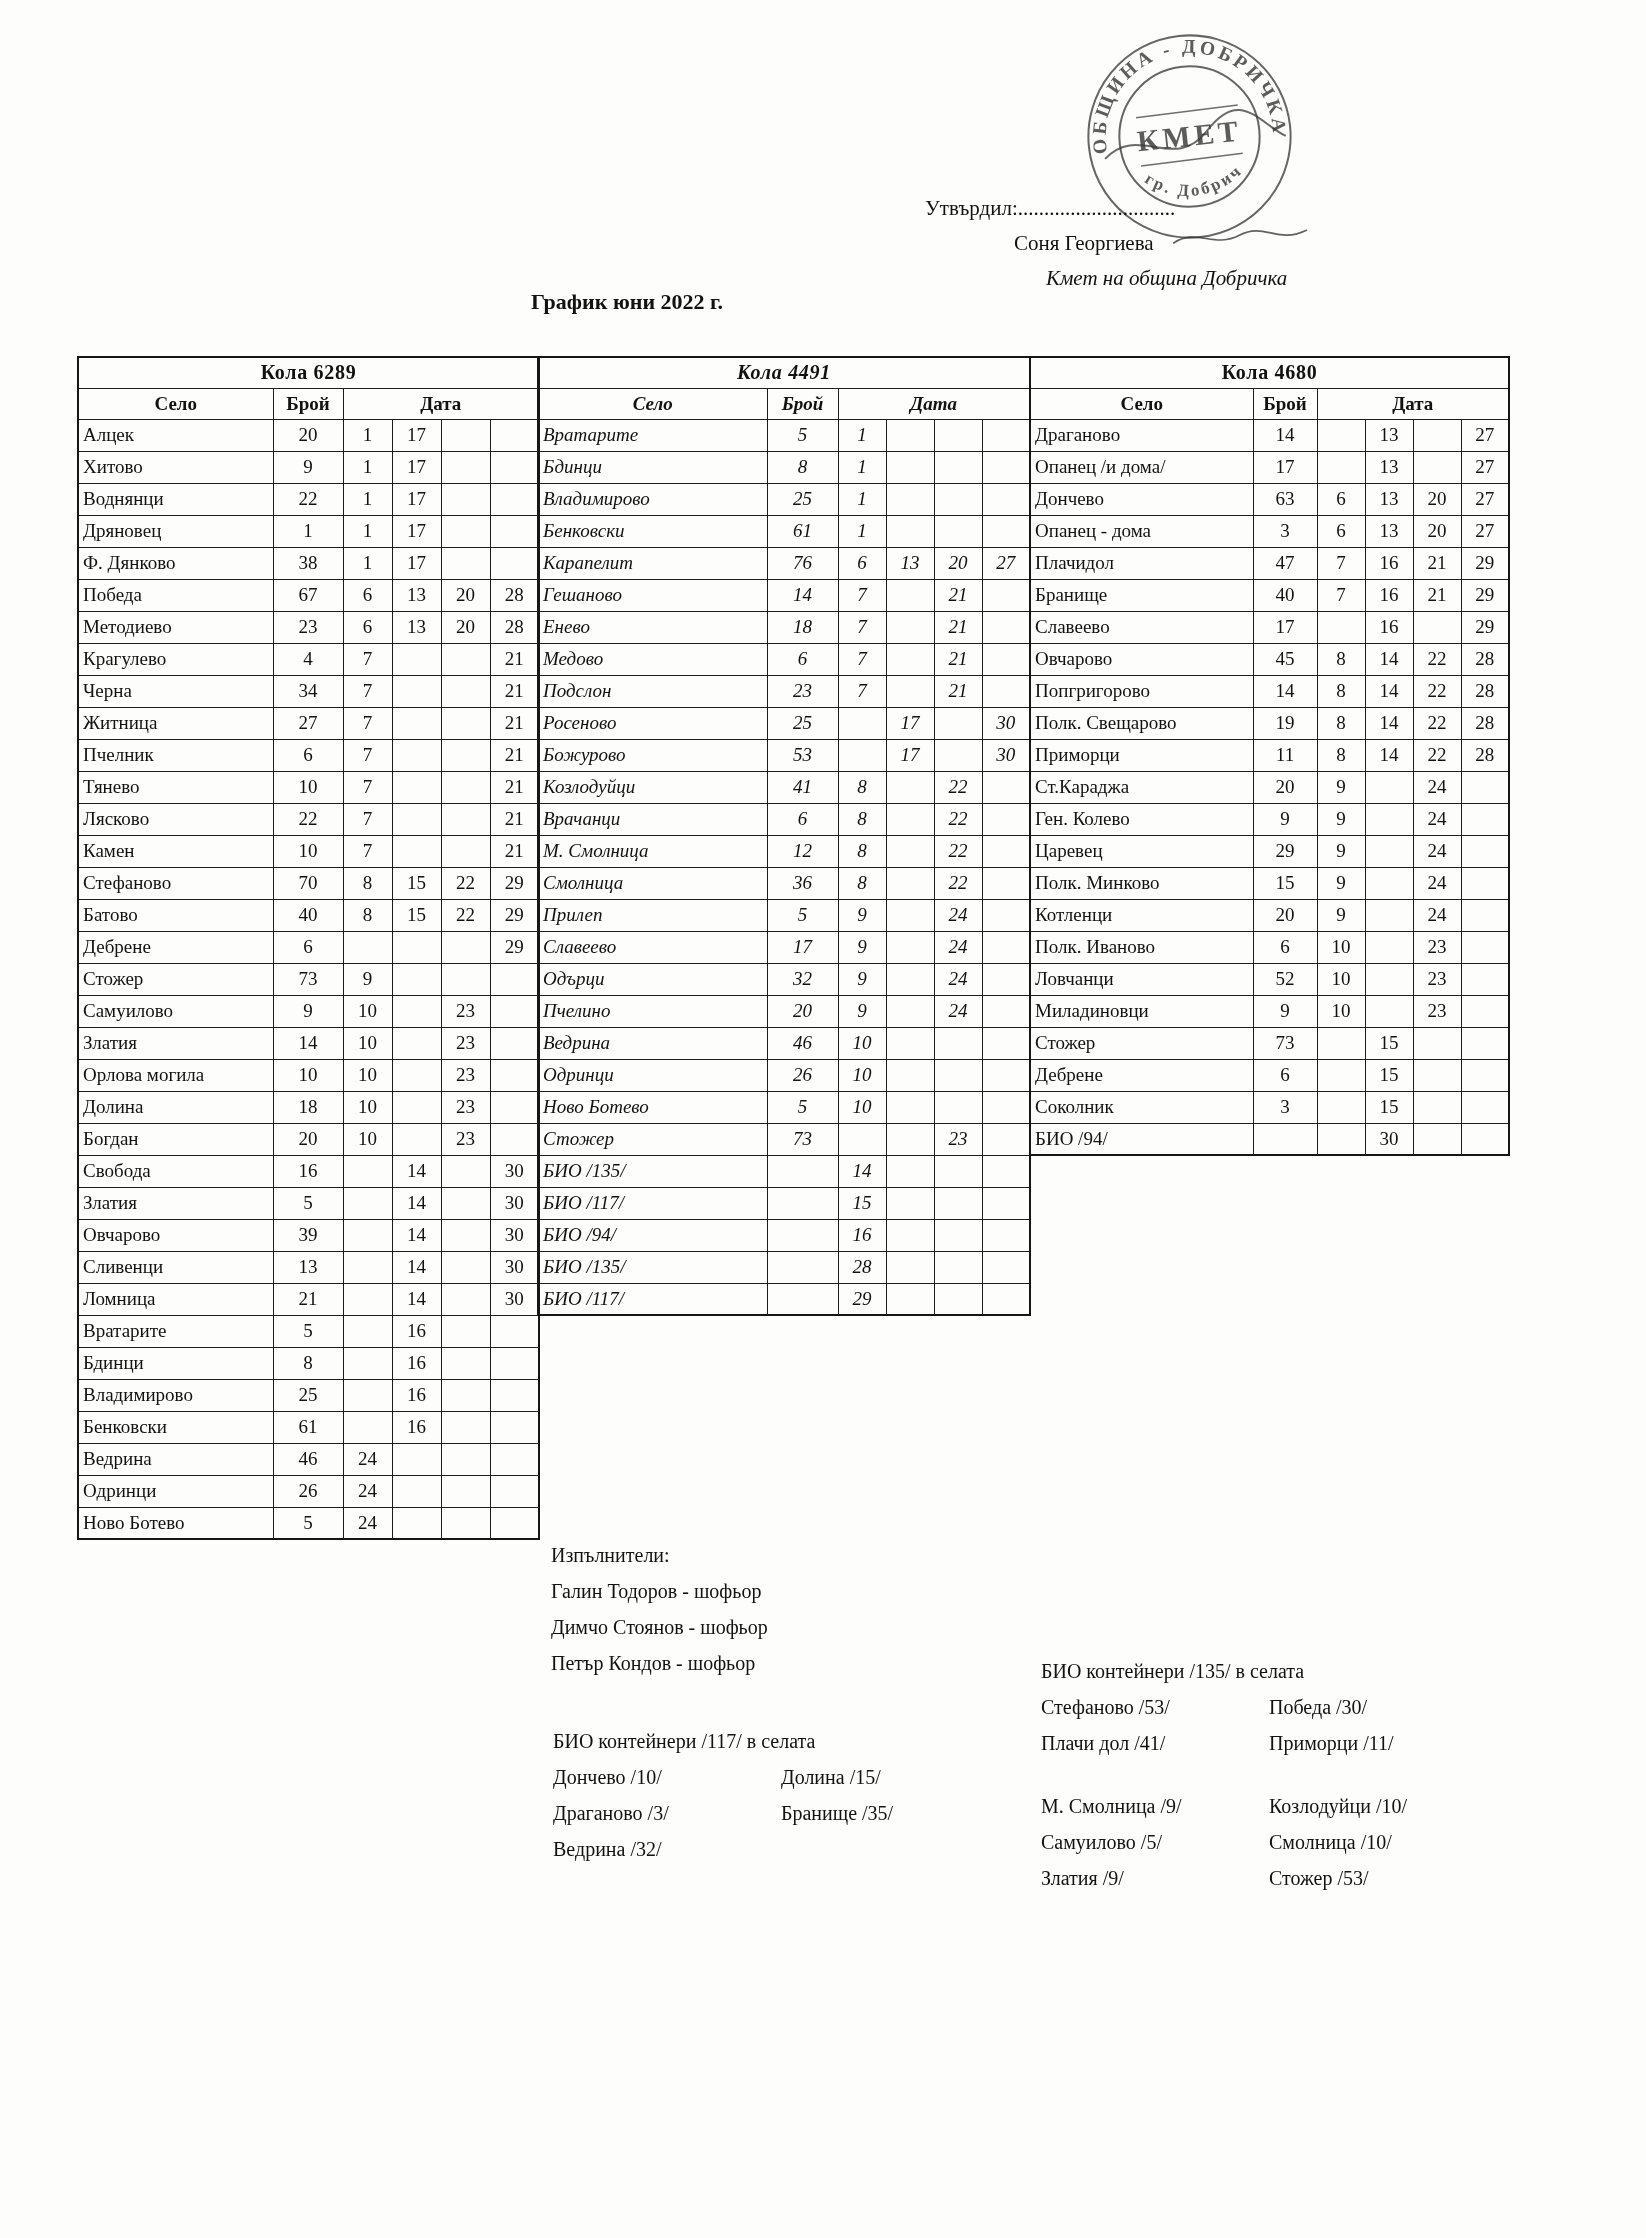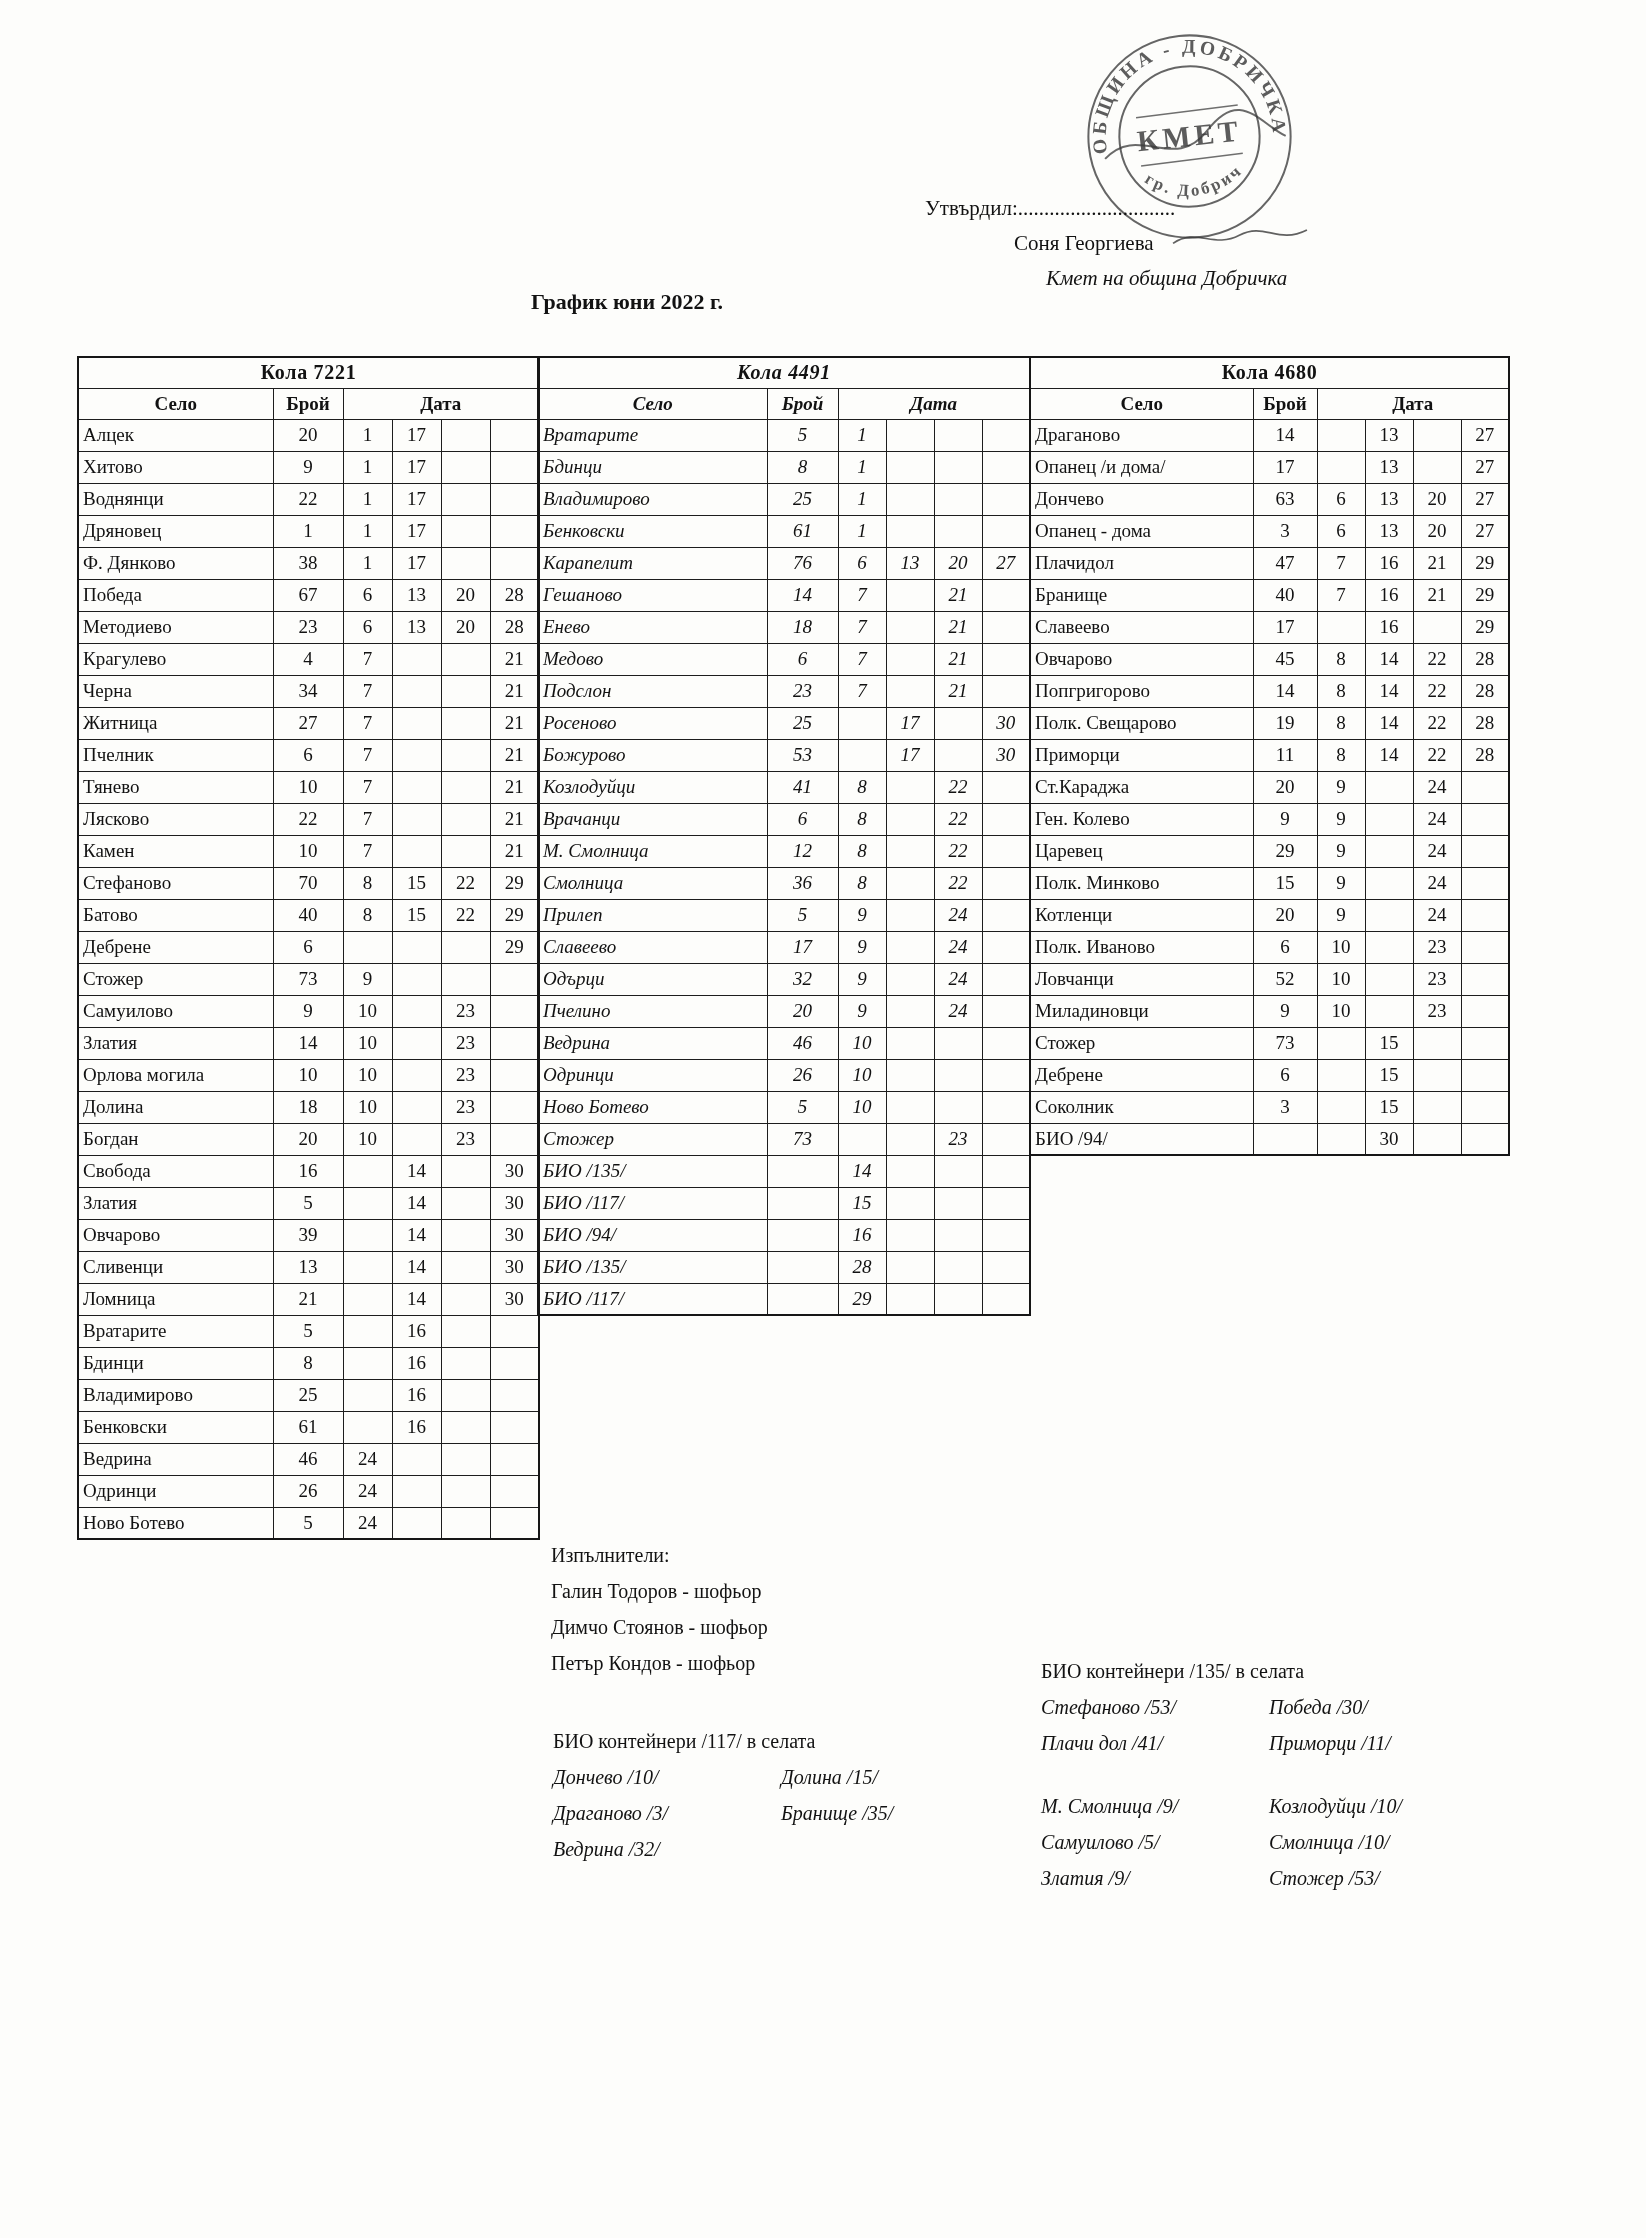--- a/index.html
+++ b/index.html
@@ -49,21 +49,21 @@
   td.village { text-align:left; }
   #table-1 { left:77px;  top:356px; width:460px; }
   #table-2 { left:537px;  top:356px; width:492px;font-style:italic; }
   #table-3 { left:1029px; top:356px; width:479px; }
 
   
   .footer-block { position:absolute; font-size:20px; line-height:36px; }
   .footer-block .block-title { font-weight:normal; }
   #executors { left:551px; top:1537px; }
   .bio-row { display:flex; }
-  .bio-cell { width:228px;font-style:italic; }
+  .bio-cell { width:228px; }
   #bio-0 { left:1041px; top:1653px; }
   #bio-1 { left:553px;  top:1723px; }
   #bio-2 { left:1041px; top:1788px; }
 </style>
 </head>
 <body>
 
 <div class="page">
 
   <div class="stamp">
@@ -106,21 +106,21 @@
     <colgroup>
       <col style="width:195px">
         <col style="width:70px">
       <col style="width:49px">
         <col style="width:49px">
         <col style="width:49px">
         <col style="width:49px">
     </colgroup>
     <thead>
       <tr class="title-row">
-        <th colspan="6">Кола 7221</th>
+        <th colspan="6">Кола 6289</th>
       </tr>
       <tr>
         <th>Село</th>
         <th>Брой</th>
         <th colspan="4">Дата</th>
       </tr>
     </thead>
     <tbody>
         <tr>
           <td class="village">Алцек</td>

